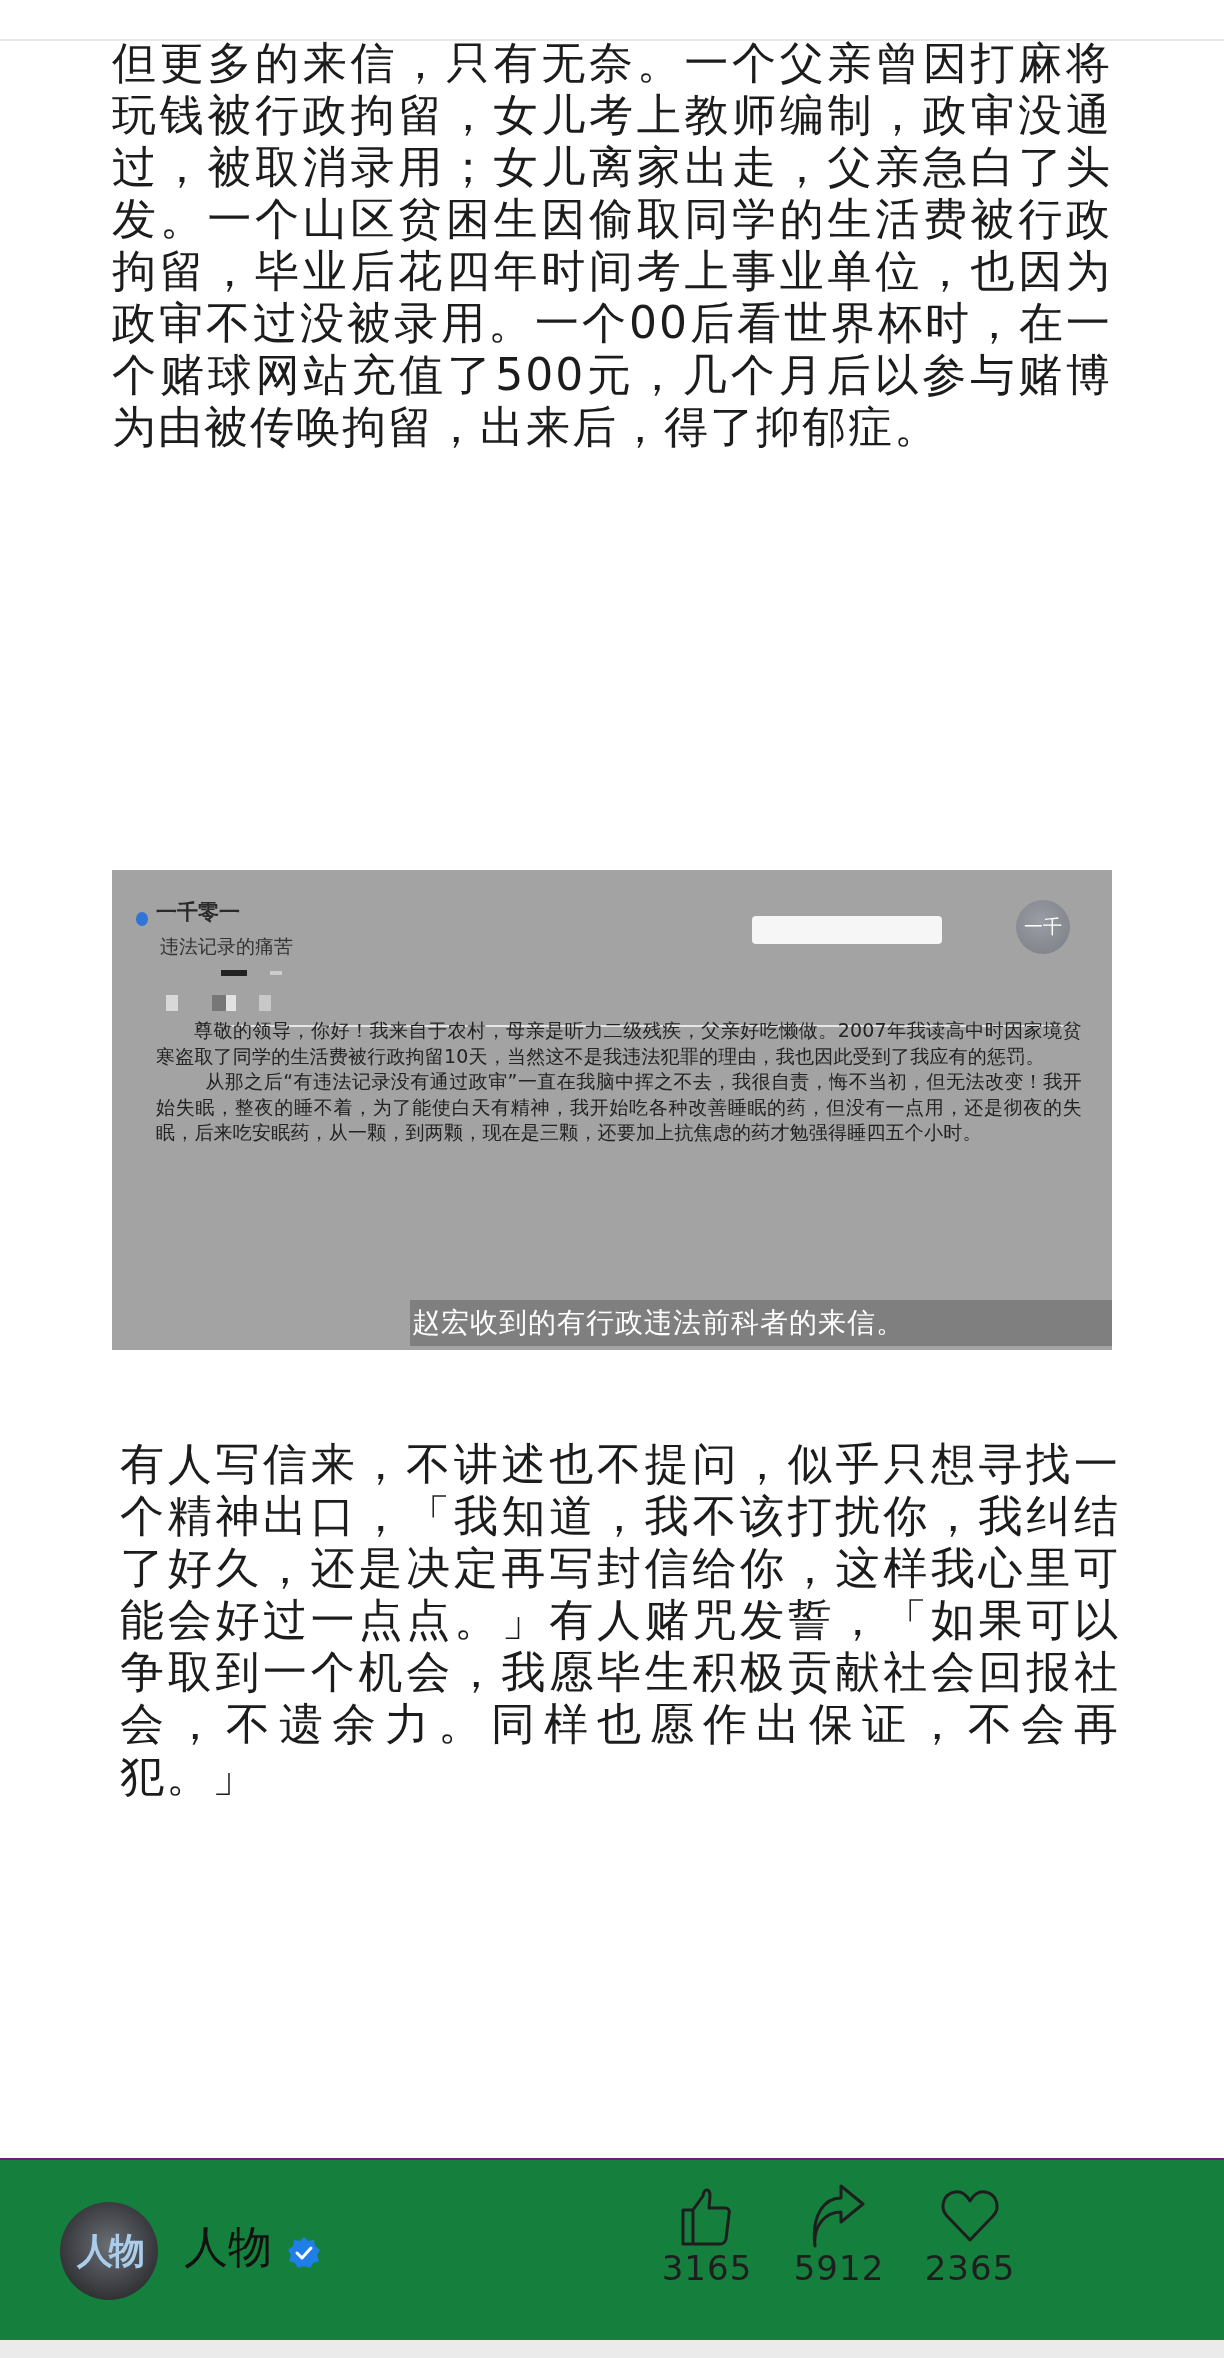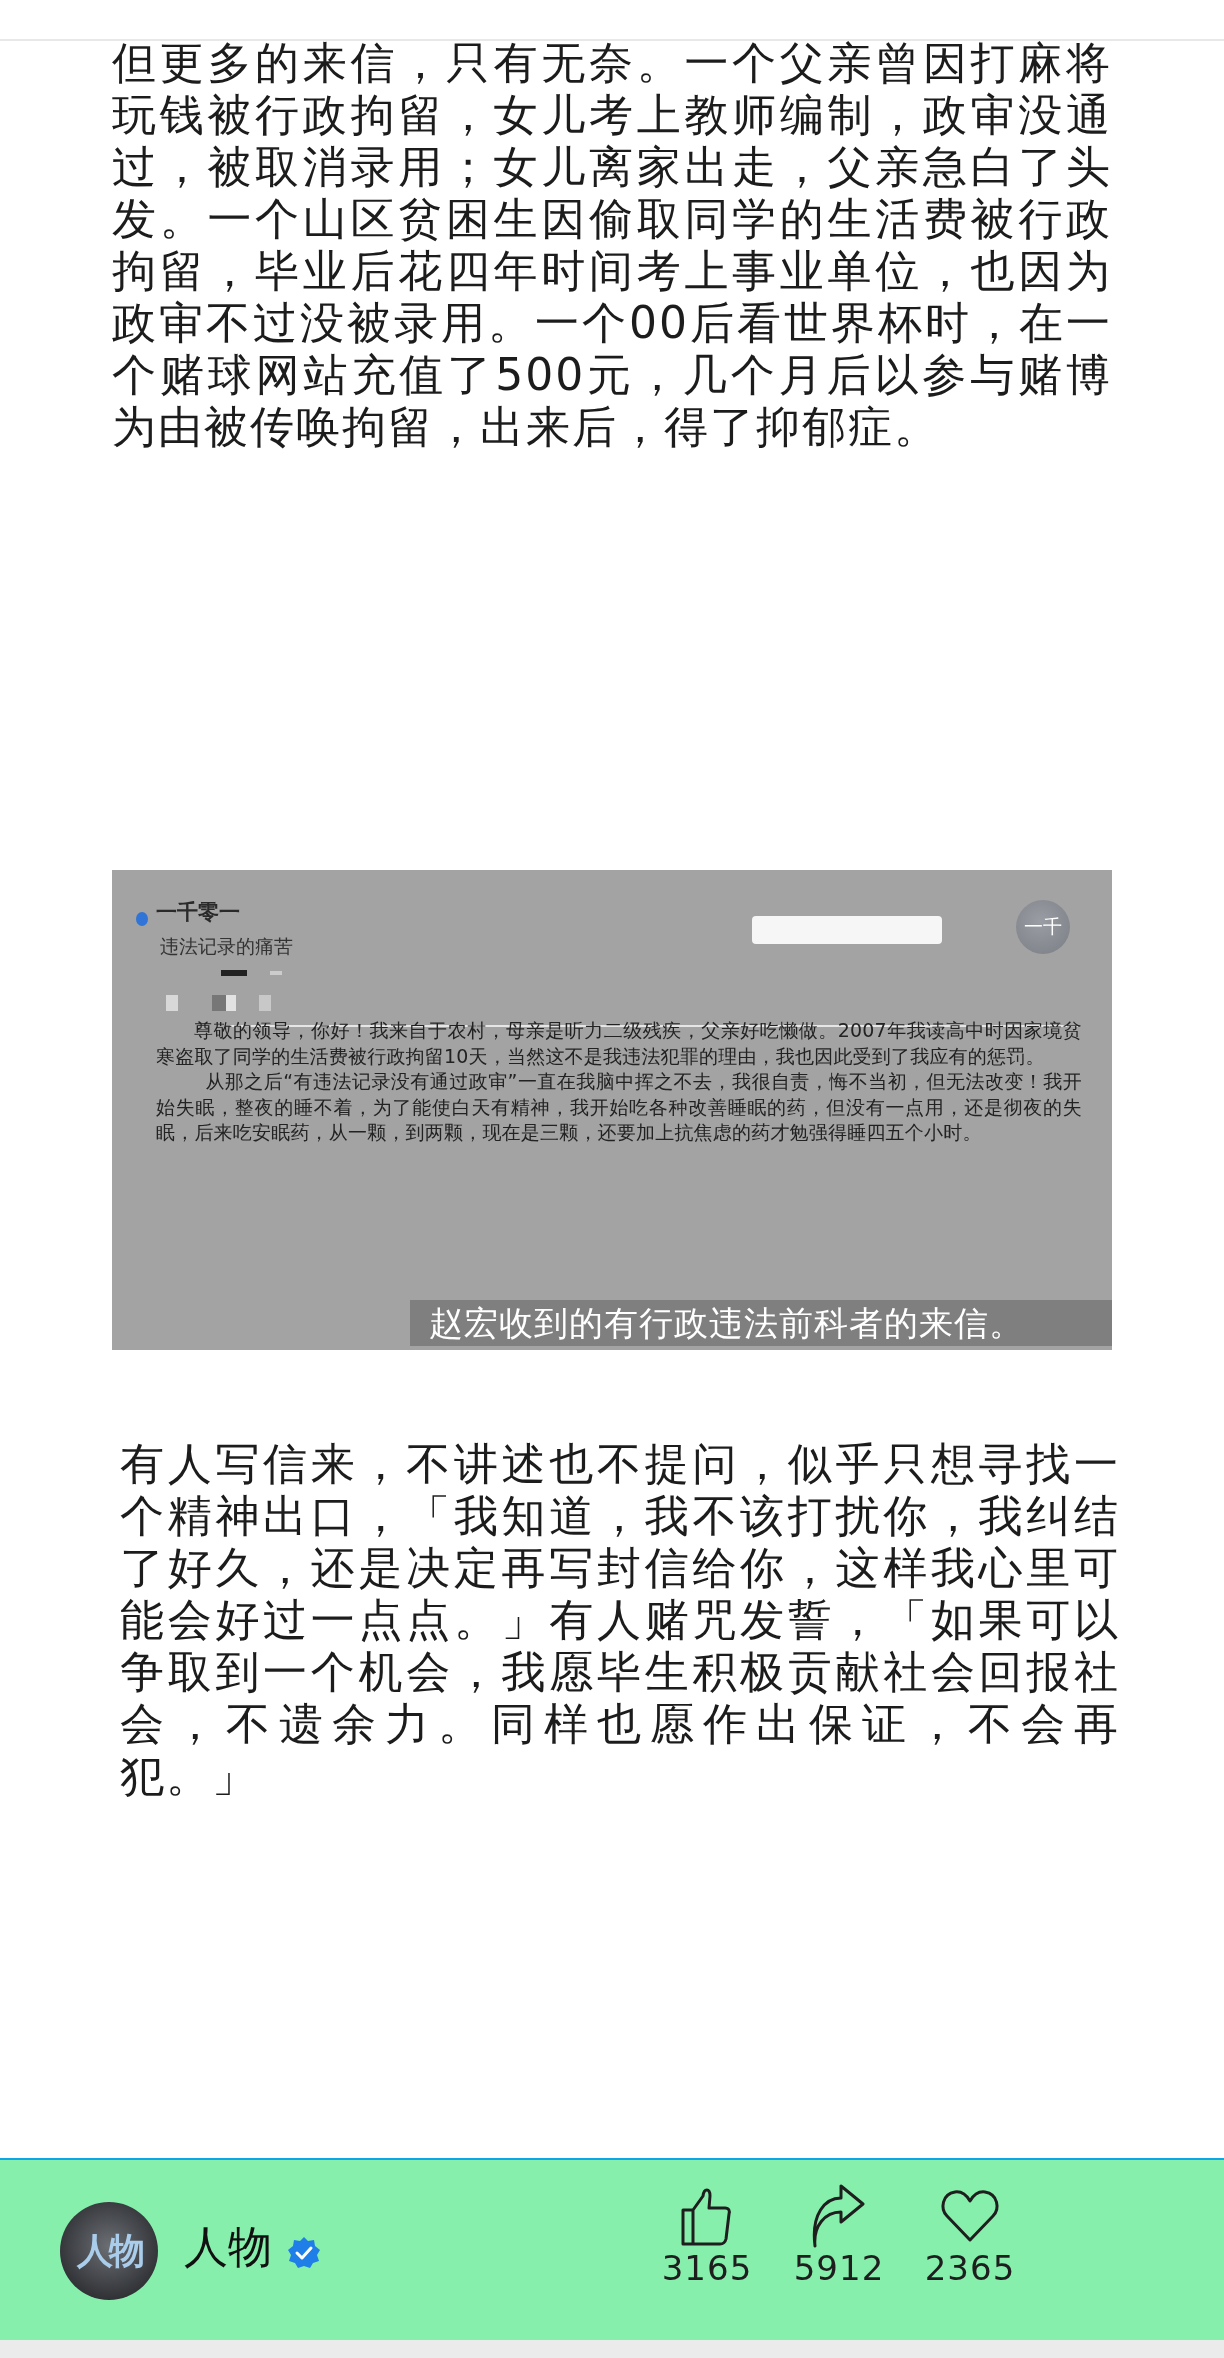--- a/index.html
+++ b/index.html
@@ -33,25 +33,25 @@
     position: absolute; left: 904px; top: 30px; width: 54px; height: 54px; border-radius: 50%;
     background: radial-gradient(circle at 45% 40%, #9a9da3, #7a7e85);
     color: #fff; font-size: 19px; display: flex; align-items: center; justify-content: center;
   }
   .letter-divider { position: absolute; left: 118px; top: 155px; width: 848px; height: 2px; background: #e6e6e6; }
   .letter-body { position: absolute; left: 44px; top: 148px; width: 926px; font-size: 19px; line-height: 25.5px; color: #222; letter-spacing: 0.2px; }
   .letter-body p { text-indent: 2em; text-align: justify; }
   .letter-body p.extra-indent { text-indent: 2.6em; }
   .caption-bar {
     position: absolute; left: 298px; top: 430px; width: 702px; height: 46px;
-    background: #7f7f7f; color: #ffffff; font-size: 34px; line-height: 46px;
-    padding-left: 19px; letter-spacing: 1px; white-space: nowrap;
+    background: #7f7f7f; color: #ffffff; font-size: 28px; line-height: 46px;
+    padding-left: 2px; letter-spacing: 1px; white-space: nowrap;
   }
 
-  .footer { position: absolute; left: 0; top: 2158px; width: 1224px; height: 182px; border-top: 2px solid #0ea5e9; background: #86efac; }
+  .footer { position: absolute; left: 0; top: 2158px; width: 1224px; height: 182px; border-top: 2px solid #701a75; background: #15803d; }
   .account-avatar {
     position: absolute; left: 60px; top: 42px; width: 98px; height: 98px; border-radius: 50%;
     background: radial-gradient(circle at 50% 45%, #6b6e73, #2e3034 75%);
     display: flex; align-items: center; justify-content: center;
     color: #a9cdea; font-size: 36px; font-weight: bold; letter-spacing: -4px;
   }
   .account-name { position: absolute; left: 184px; top: 58px; font-size: 44px; color: #111; white-space: nowrap; }
   .verified-badge { position: absolute; left: 287px; top: 76px; width: 34px; height: 34px; }
   .action { position: absolute; top: 24px; width: 110px; height: 130px; text-align: center; }
   .action svg { display: block; margin: 0 auto; width: 64px; height: 64px; }

